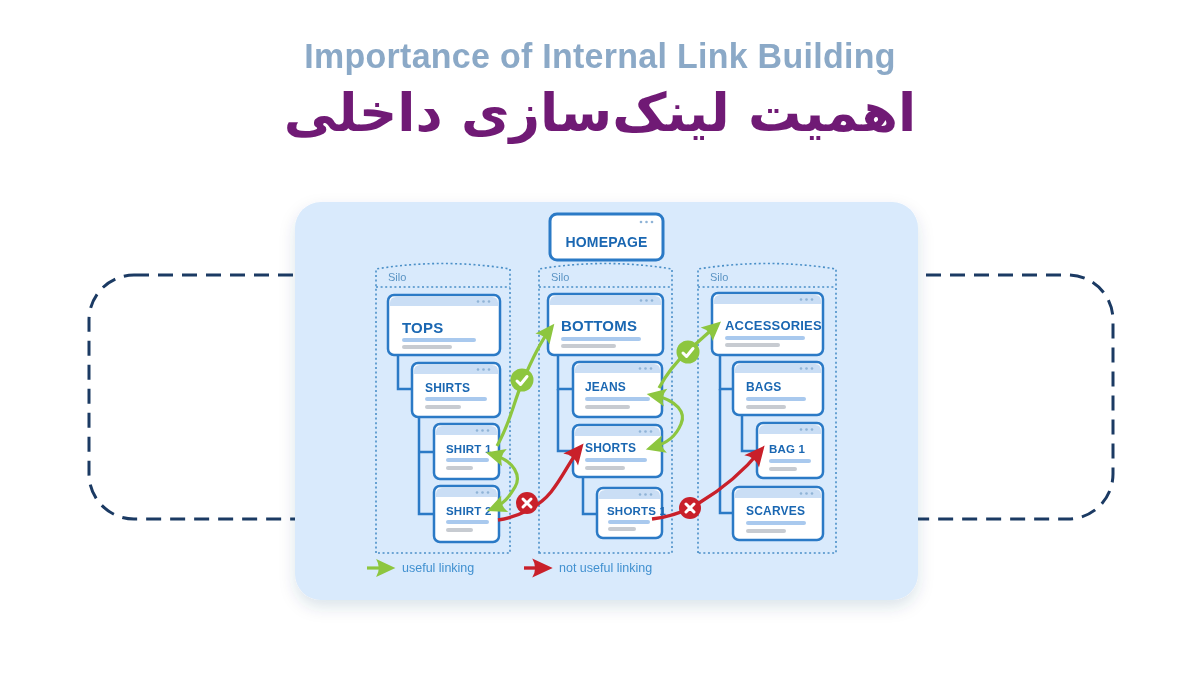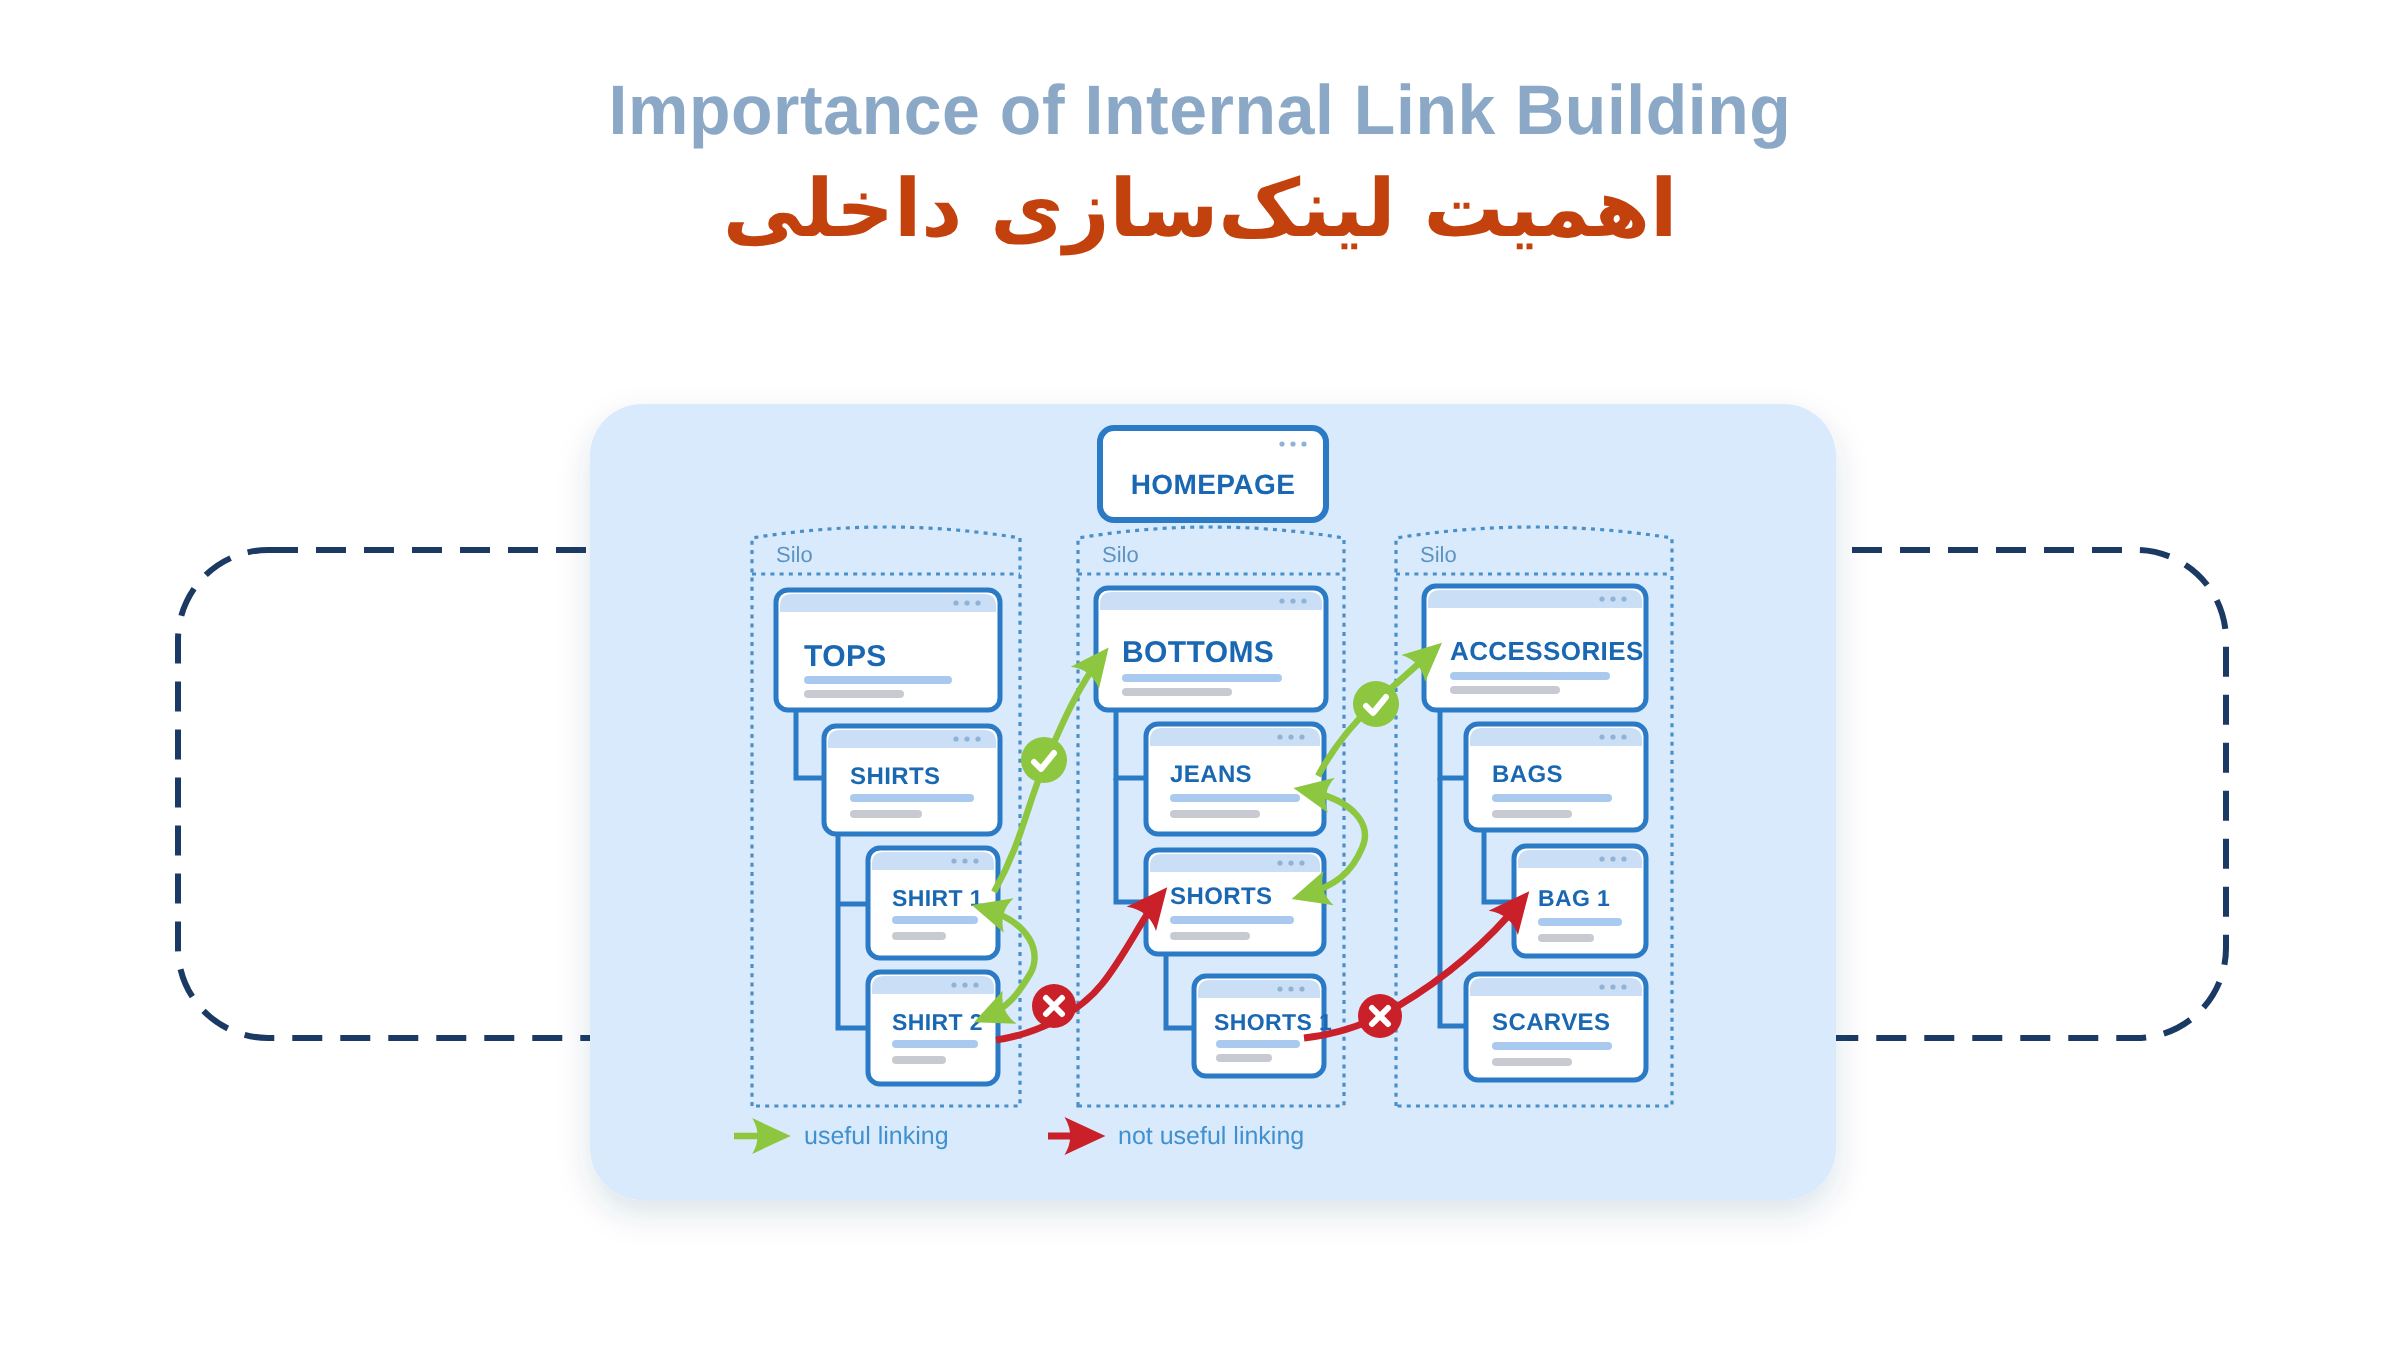--- a/index.html
+++ b/index.html
@@ -9,22 +9,22 @@
     font-family:"Liberation Sans",sans-serif;
   }
   .title-en{
     position:absolute;top:36px;left:0;width:1200px;
     text-align:center;font-weight:bold;font-size:35px;
     color:#8BA9C7;letter-spacing:0.3px;
     transform:scaleX(.97);
   }
   .title-fa{
     position:absolute;top:82px;left:0;width:1200px;
-    text-align:center;font-weight:bold;font-size:40px;
-    color:#c2410c;direction:rtl;
+    text-align:center;font-weight:bold;font-size:53px;
+    color:#701a75;direction:rtl;
     font-family:"DejaVu Sans",sans-serif;
   }
   svg{position:absolute;top:0;left:0;}
   .bx{fill:#ffffff;stroke:#2B7AC6;stroke-width:2.5;}
   .bx-home{stroke-width:3;}
   .bh{fill:#CADEF5;}
   .dot{fill:#8FB3D6;}
   .bt{fill:#1A67B2;font-weight:bold;letter-spacing:.2px;}
   .l1{fill:#A9C9EE;}
   .l2{fill:#C7CBD1;}

